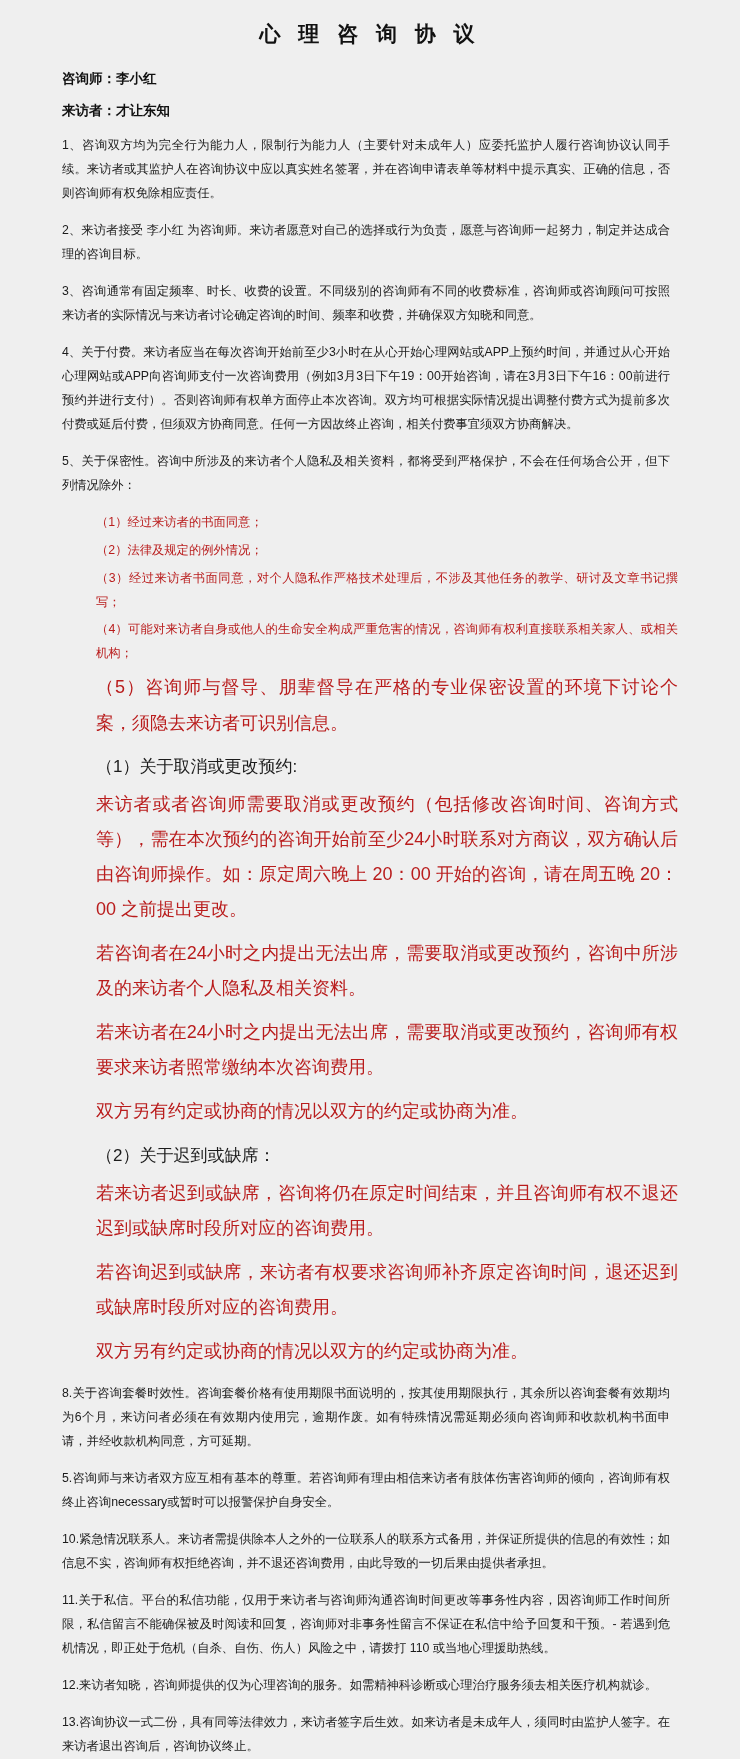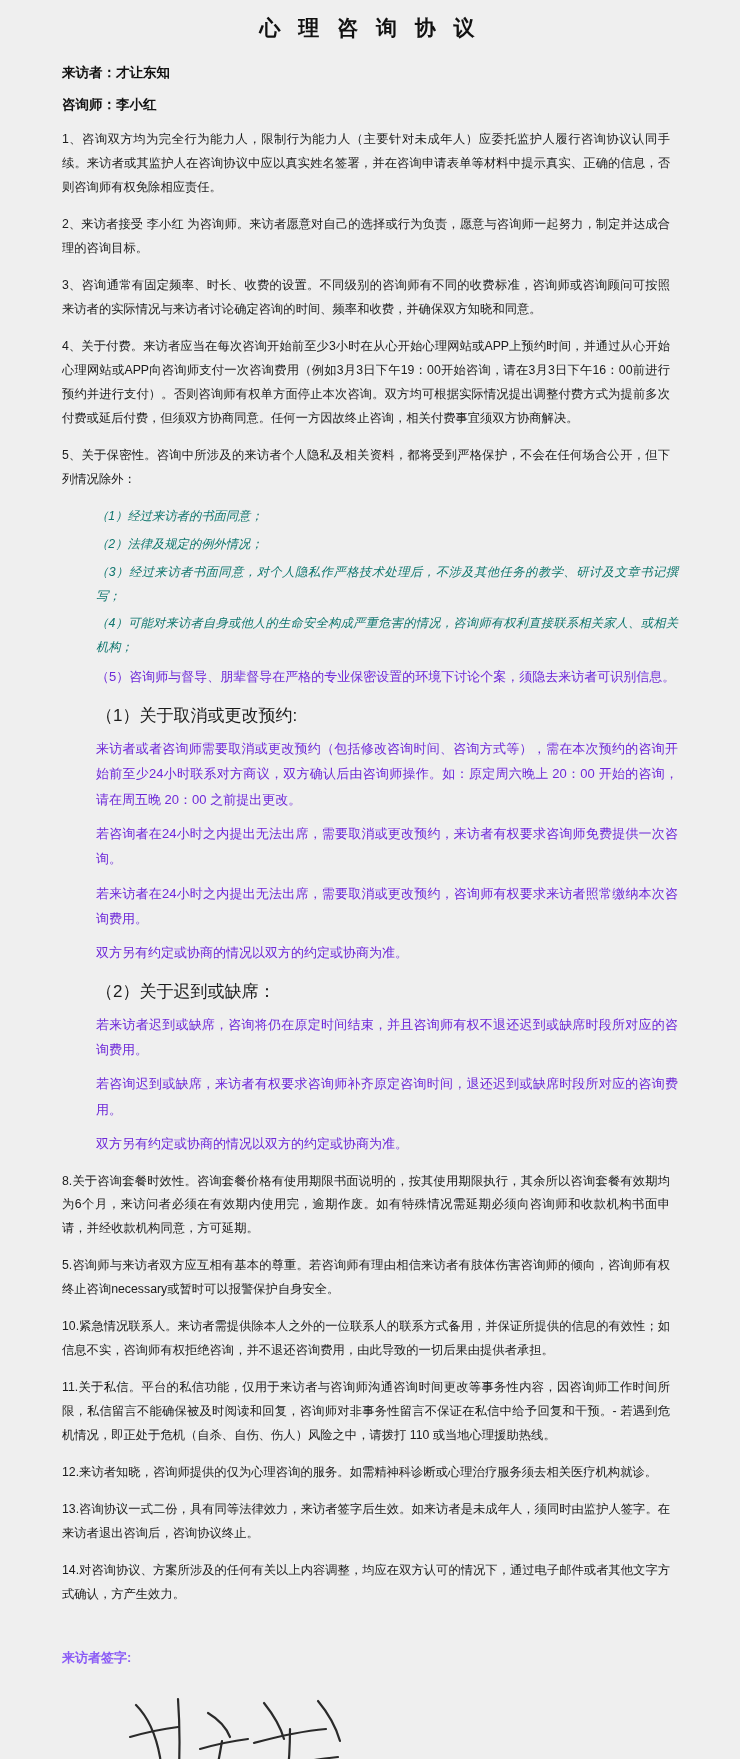--- a/index.html
+++ b/index.html
@@ -18,21 +18,21 @@
     background: #efefef;
     box-sizing: border-box;
     padding: 14px 62px 30px 62px;
     position: relative;
   }
   .doc-title {
     text-align: center;
     font-size: 21px;
     font-weight: 700;
     letter-spacing: 6px;
-    margin: 0 0 22px 0;
+    margin: 6px 0 22px 0;
     color: #111;
   }
   .party-line {
     font-size: 13.5px;
     font-weight: 700;
     margin: 0 0 14px 0;
     color: #111;
   }
   .party-line .name {
     font-weight: 700;
@@ -43,30 +43,29 @@
     margin: 0 8px 13px 0;
     text-align: justify;
     color: #1b1b1b;
   }
   .sub {
     font-size: 12.3px;
     line-height: 1.95;
     margin: 0 0 4px 0;
     padding-left: 34px;
     text-align: justify;
-    color: #0f766e;
-    font-style: italic;
+    color: #b91c1c;
   }
   .sub2 {
-    font-size: 13px;
+    font-size: 18px;
     line-height: 1.95;
     margin: 0 0 9px 0;
     padding-left: 34px;
     text-align: justify;
-    color: #6d28d9;
+    color: #b91c1c;
   }
   .sub-head {
     font-size: 17px;
     line-height: 1.95;
     margin: 0 0 4px 0;
     padding-left: 34px;
     color: #1b1b1b;
   }
   .gap {
     height: 4px;
@@ -89,43 +88,43 @@
   }
 </style>
 </head>
 <body>
 
 <div class="page">
 
   <div class="doc-title">心 理 咨 询 协 议</div>
 
   <div class="party-line">
-    <span>来访者：</span><span class="name">才让东知</span>
+    <span>咨询师：</span><span class="name">李小红</span>
   </div>
 
   <div class="party-line">
-    <span>咨询师：</span><span class="name">李小红</span>
+    <span>来访者：</span><span class="name">才让东知</span>
   </div>
 
   <p class="clause">1、咨询双方均为完全行为能力人，限制行为能力人（主要针对未成年人）应委托监护人履行咨询协议认同手续。来访者或其监护人在咨询协议中应以真实姓名签署，并在咨询申请表单等材料中提示真实、正确的信息，否则咨询师有权免除相应责任。</p>
   <p class="clause">2、来访者接受 李小红 为咨询师。来访者愿意对自己的选择或行为负责，愿意与咨询师一起努力，制定并达成合理的咨询目标。</p>
   <p class="clause">3、咨询通常有固定频率、时长、收费的设置。不同级别的咨询师有不同的收费标准，咨询师或咨询顾问可按照来访者的实际情况与来访者讨论确定咨询的时间、频率和收费，并确保双方知晓和同意。</p>
   <p class="clause">4、关于付费。来访者应当在每次咨询开始前至少3小时在从心开始心理网站或APP上预约时间，并通过从心开始心理网站或APP向咨询师支付一次咨询费用（例如3月3日下午19：00开始咨询，请在3月3日下午16：00前进行预约并进行支付）。否则咨询师有权单方面停止本次咨询。双方均可根据实际情况提出调整付费方式为提前多次付费或延后付费，但须双方协商同意。任何一方因故终止咨询，相关付费事宜须双方协商解决。</p>
   <p class="clause">5、关于保密性。咨询中所涉及的来访者个人隐私及相关资料，都将受到严格保护，不会在任何场合公开，但下列情况除外：</p>
 
   <div class="sub">（1）经过来访者的书面同意；</div>
   <div class="sub">（2）法律及规定的例外情况；</div>
   <div class="sub">（3）经过来访者书面同意，对个人隐私作严格技术处理后，不涉及其他任务的教学、研讨及文章书记撰写；</div>
   <div class="sub">（4）可能对来访者自身或他人的生命安全构成严重危害的情况，咨询师有权利直接联系相关家人、或相关机构；</div>
   <div class="sub2">（5）咨询师与督导、朋辈督导在严格的专业保密设置的环境下讨论个案，须隐去来访者可识别信息。</div>
 
 
   <div class="sub-head">（1）关于取消或更改预约:</div>
   <div class="sub2">来访者或者咨询师需要取消或更改预约（包括修改咨询时间、咨询方式等），需在本次预约的咨询开始前至少24小时联系对方商议，双方确认后由咨询师操作。如：原定周六晚上 20：00 开始的咨询，请在周五晚 20：00 之前提出更改。</div>
-  <div class="sub2">若咨询者在24小时之内提出无法出席，需要取消或更改预约，来访者有权要求咨询师免费提供一次咨询。</div>
+  <div class="sub2">若咨询者在24小时之内提出无法出席，需要取消或更改预约，咨询中所涉及的来访者个人隐私及相关资料。</div>
   <div class="sub2">若来访者在24小时之内提出无法出席，需要取消或更改预约，咨询师有权要求来访者照常缴纳本次咨询费用。</div>
   <div class="sub2">双方另有约定或协商的情况以双方的约定或协商为准。</div>
 
   <div class="sub-head">（2）关于迟到或缺席：</div>
   <div class="sub2">若来访者迟到或缺席，咨询将仍在原定时间结束，并且咨询师有权不退还迟到或缺席时段所对应的咨询费用。</div>
   <div class="sub2">若咨询迟到或缺席，来访者有权要求咨询师补齐原定咨询时间，退还迟到或缺席时段所对应的咨询费用。</div>
   <div class="sub2">双方另有约定或协商的情况以双方的约定或协商为准。</div>
 
   <div class="gap"></div>
 

